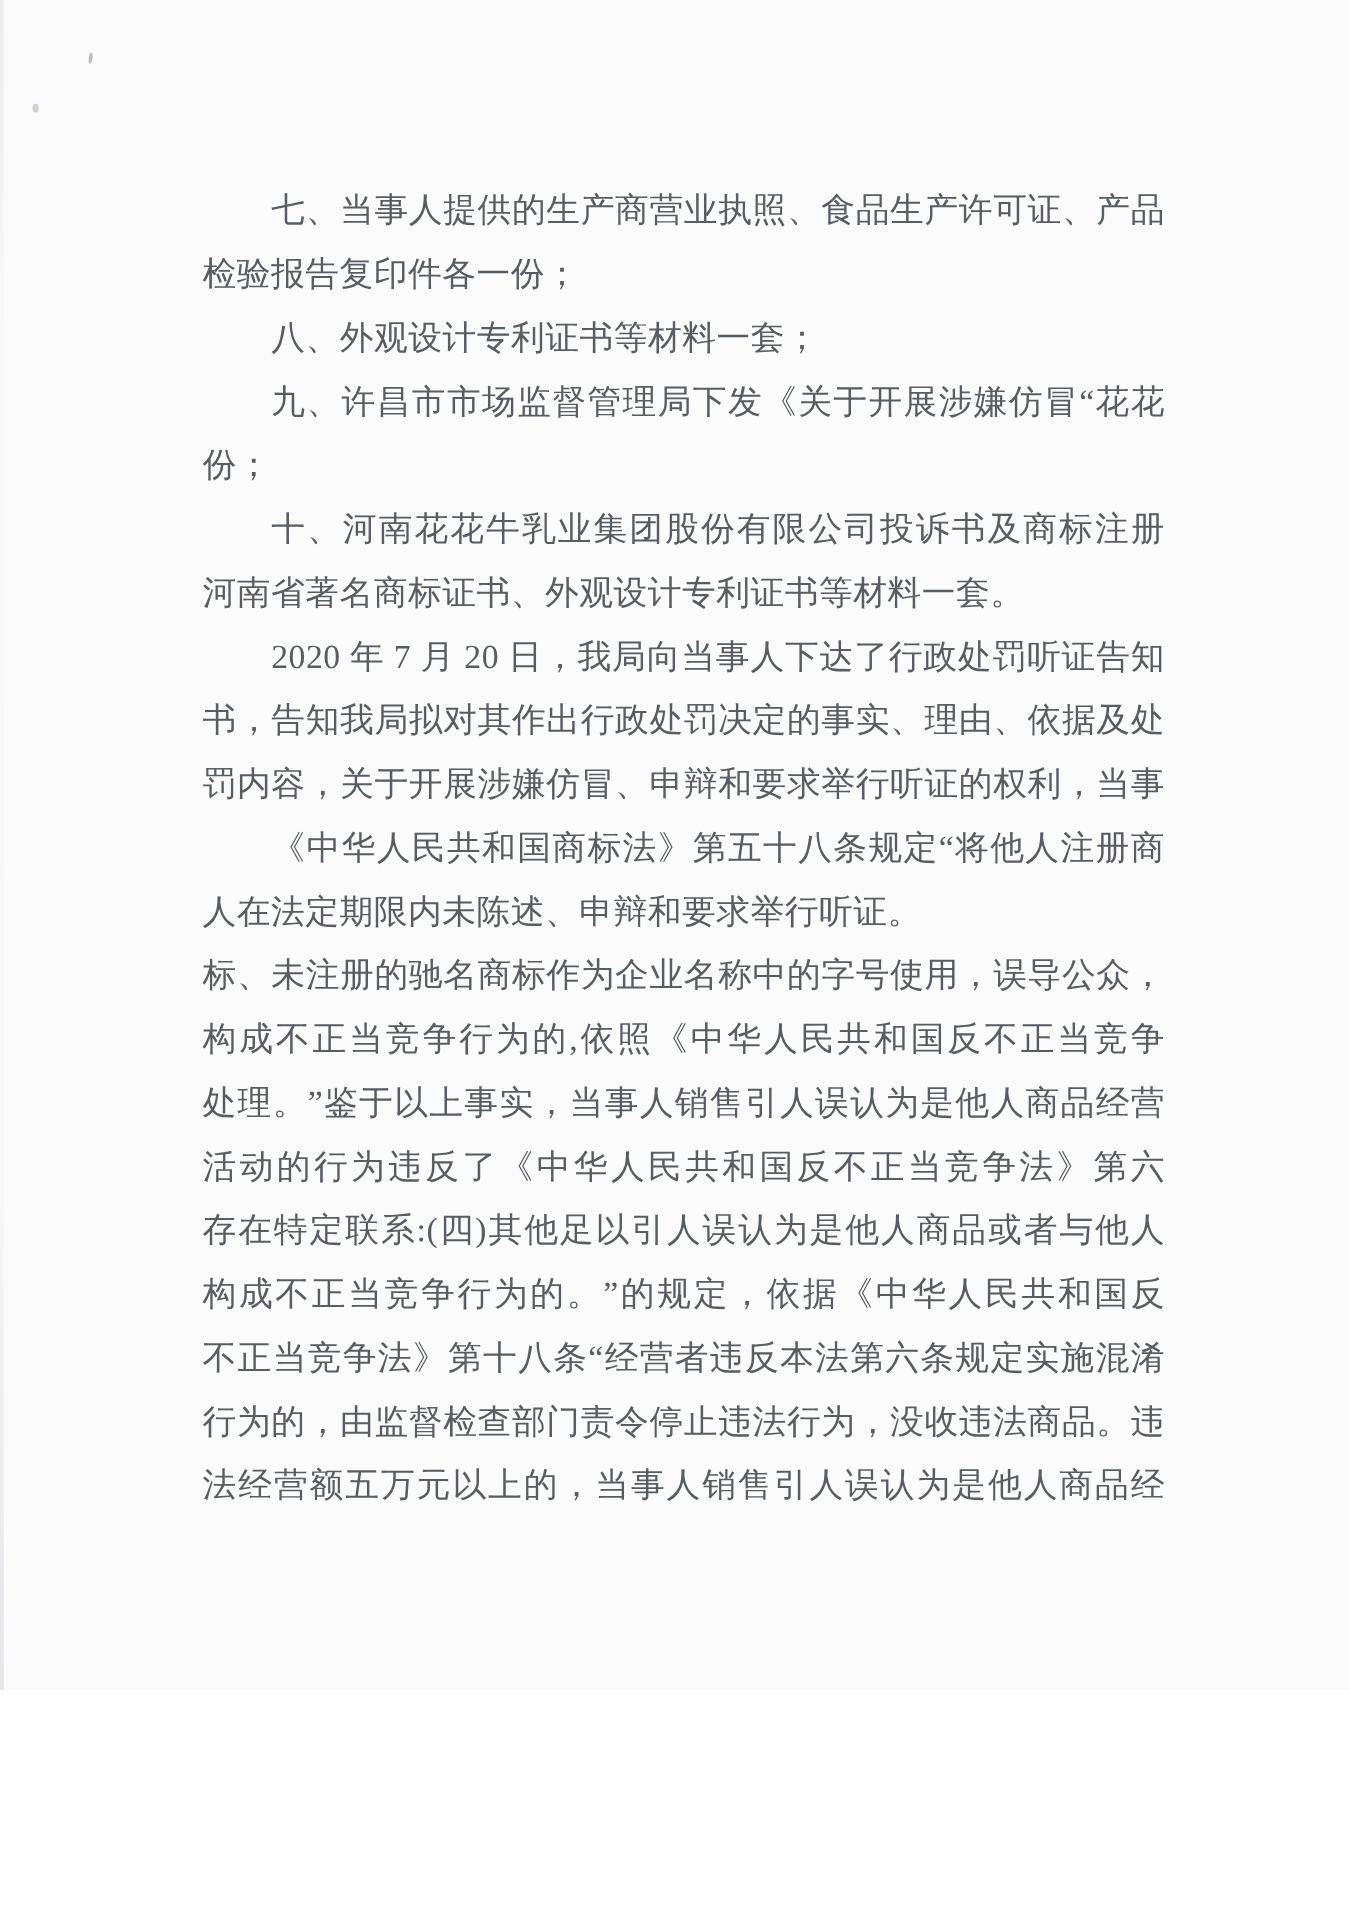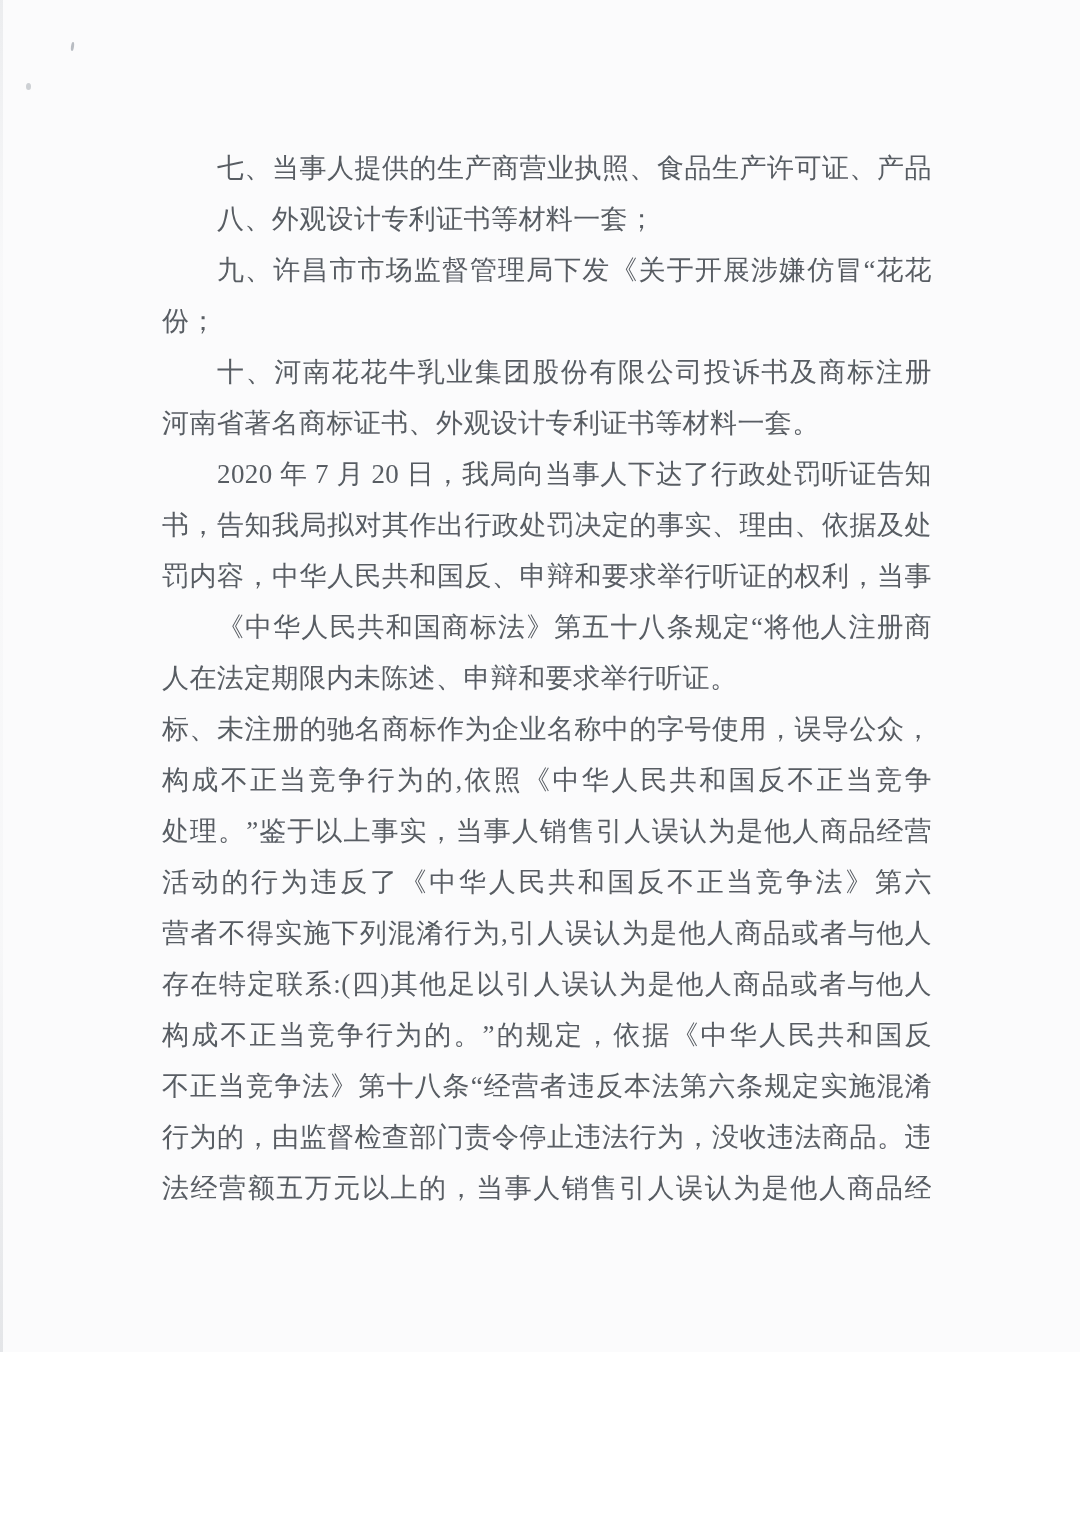--- a/index.html
+++ b/index.html
@@ -63,34 +63,34 @@
 <body>
 
 <div class="page">
   <div class="edge-shadow"></div>
   <div class="speck s1"></div>
   <div class="speck s2"></div>
 
   <div class="text-block">
 
   <div class="line indent justify">七、当事人提供的生产商营业执照、食品生产许可证、产品</div>
+      <div class="line">检验报告复印件各一份；</div>
       <div class="line indent">八、外观设计专利证书等材料一套；</div>
       <div class="line indent justify">九、许昌市市场监督管理局下发《关于开展涉嫌仿冒“花花</div>
       <div class="line">份；</div>
       <div class="line indent justify">十、河南花花牛乳业集团股份有限公司投诉书及商标注册证、</div>
       <div class="line">河南省著名商标证书、外观设计专利证书等材料一套。</div>
       <div class="line indent justify">2020 年 7 月 20 日，我局向当事人下达了行政处罚听证告知</div>
       <div class="line justify">书，告知我局拟对其作出行政处罚决定的事实、理由、依据及处</div>
-      <div class="line justify">罚内容，中华人民共和国反、申辩和要求举行听证的权利，当事</div>
+      <div class="line justify">罚内容，关于开展涉嫌仿冒、申辩和要求举行听证的权利，当事</div>
       <div class="line indent justify">《中华人民共和国商标法》第五十八条规定“将他人注册商</div>
       <div class="line">人在法定期限内未陈述、申辩和要求举行听证。</div>
       <div class="line justify">标、未注册的驰名商标作为企业名称中的字号使用，误导公众，</div>
       <div class="line justify">构成不正当竞争行为的,依照《中华人民共和国反不正当竞争法》</div>
       <div class="line justify">处理。”鉴于以上事实，当事人销售引人误认为是他人商品经营</div>
       <div class="line justify">活动的行为违反了《中华人民共和国反不正当竞争法》第六条“经</div>
-      <div class="line justify">营者不得实施下列混淆行为,引人误认为是他人商品或者与他人</div>
       <div class="line justify">存在特定联系:(四)其他足以引人误认为是他人商品或者与他人</div>
       <div class="line justify">构成不正当竞争行为的。”的规定，依据《中华人民共和国反</div>
       <div class="line justify">不正当竞争法》第十八条“经营者违反本法第六条规定实施混淆</div>
       <div class="line justify">行为的，由监督检查部门责令停止违法行为，没收违法商品。违</div>
       <div class="line justify">法经营额五万元以上的，当事人销售引人误认为是他人商品经营；</div>
     </div>
 </div>
 
 </body></html>

